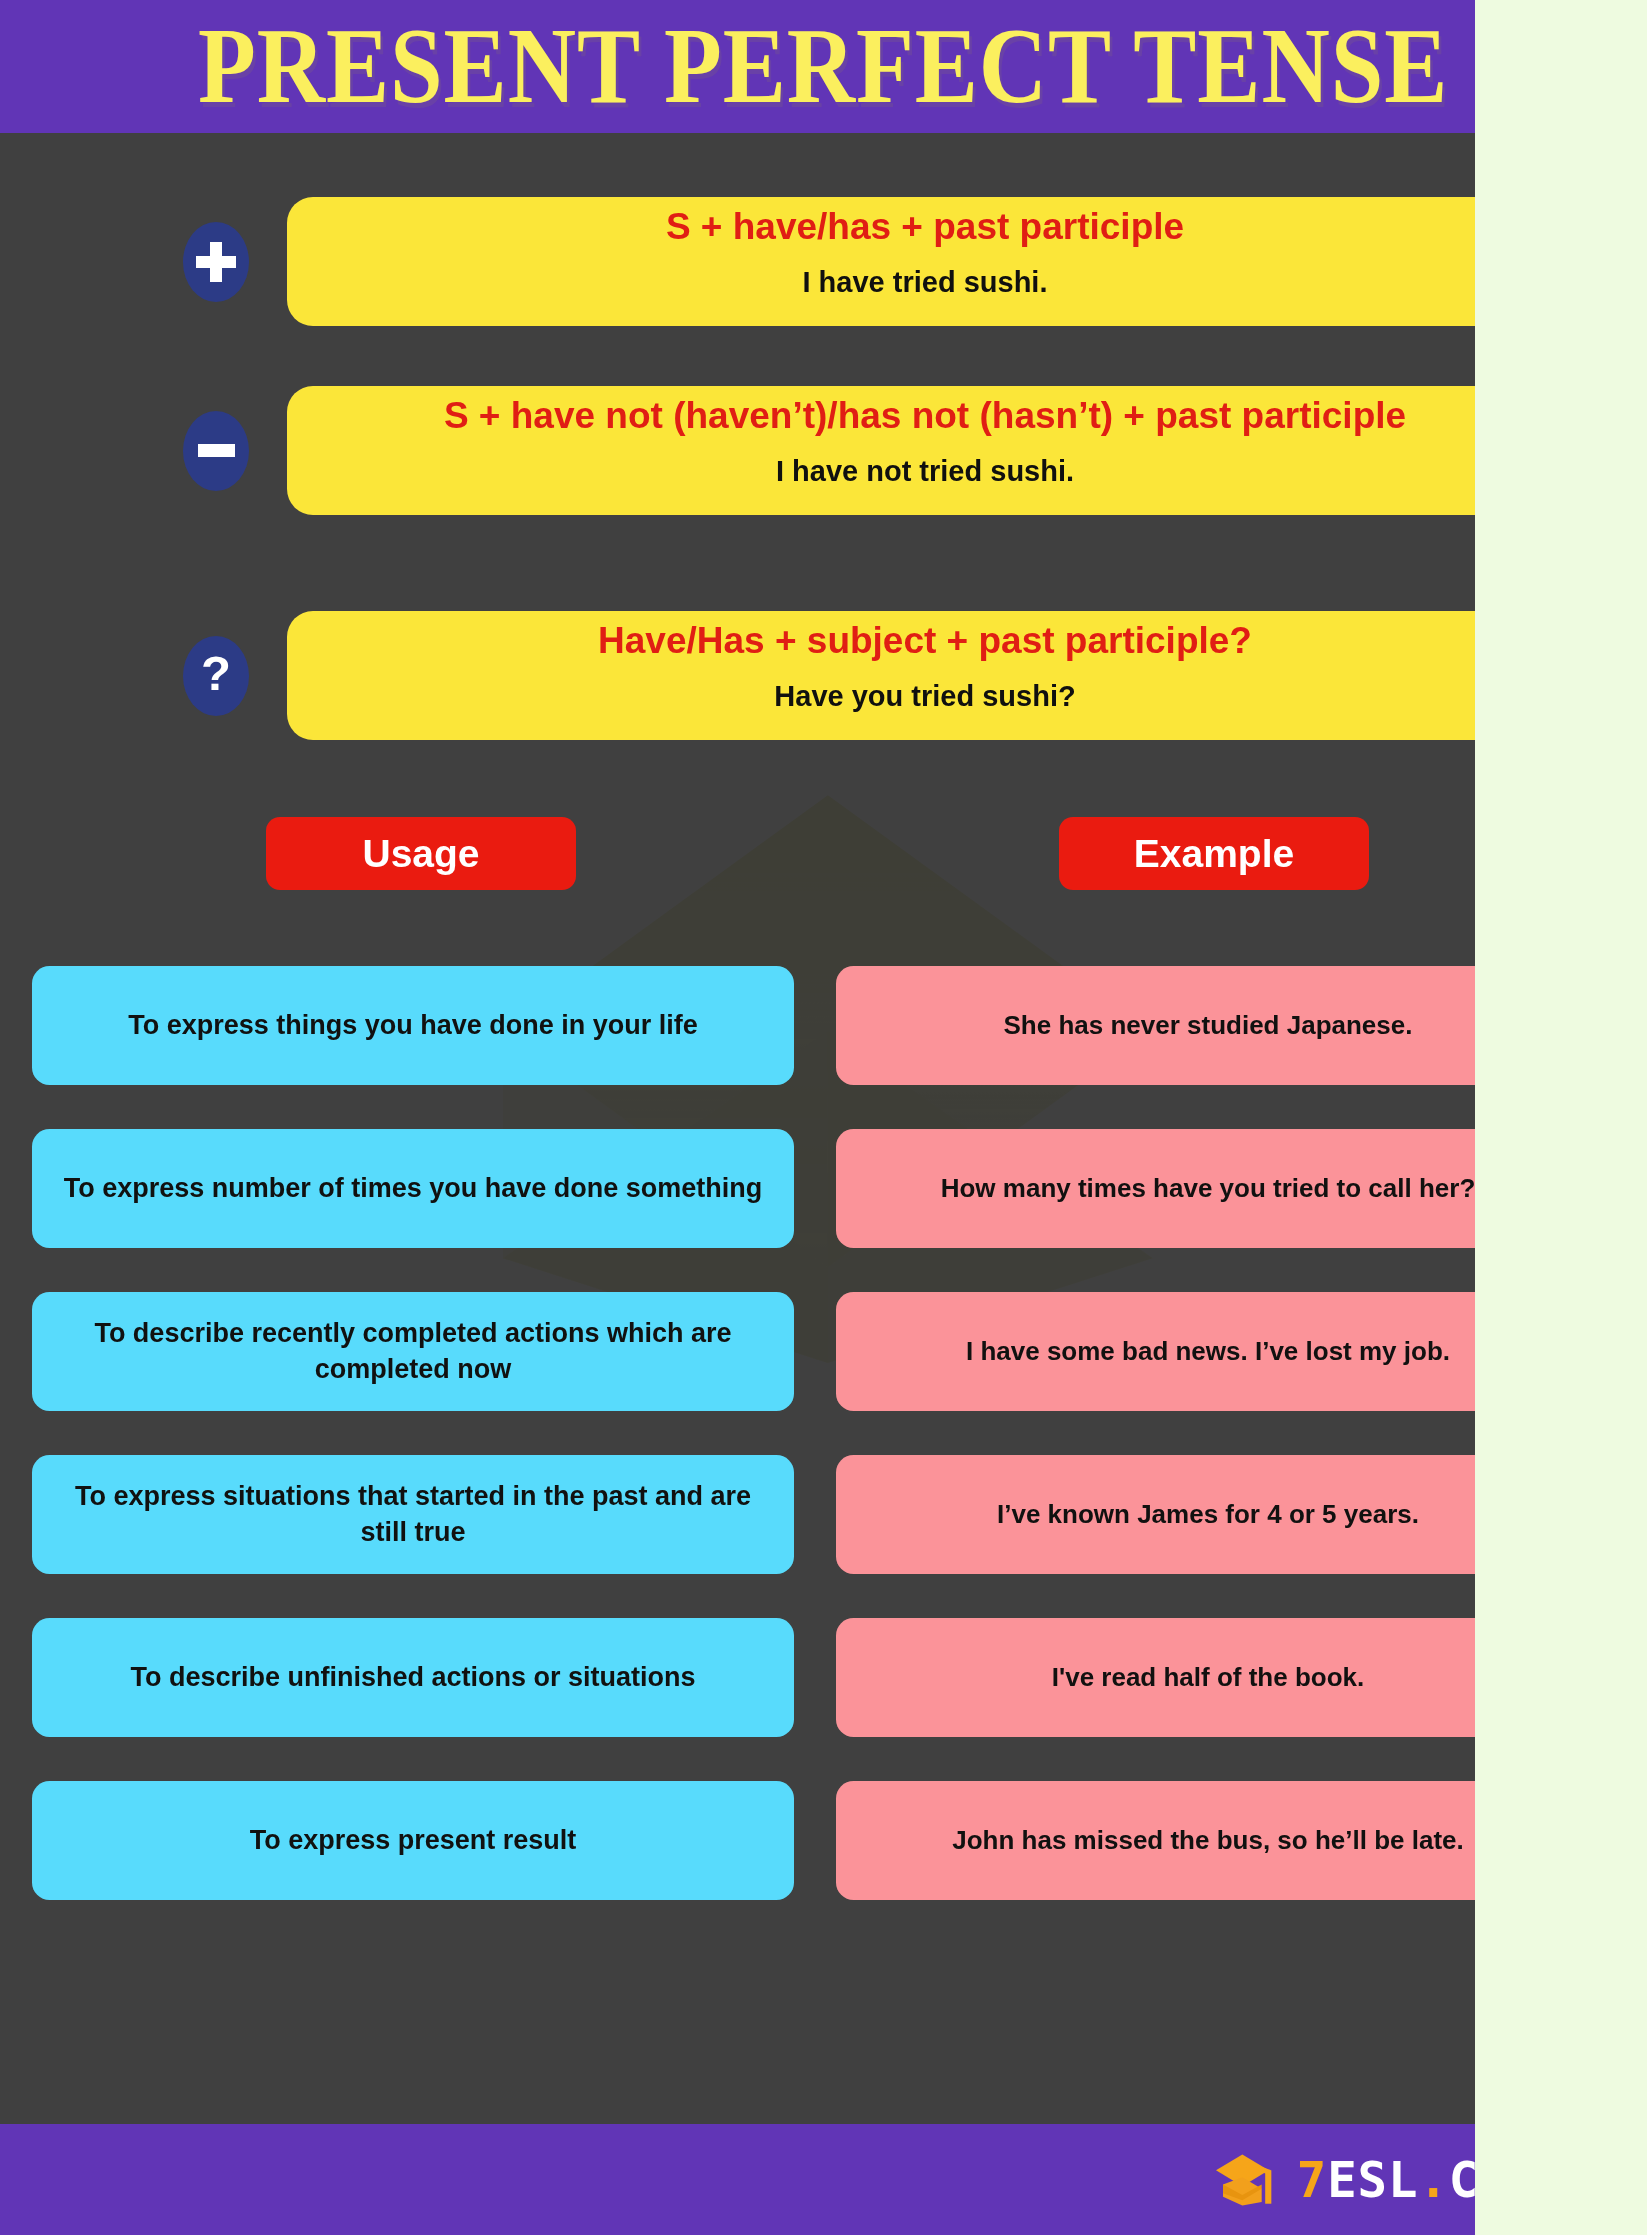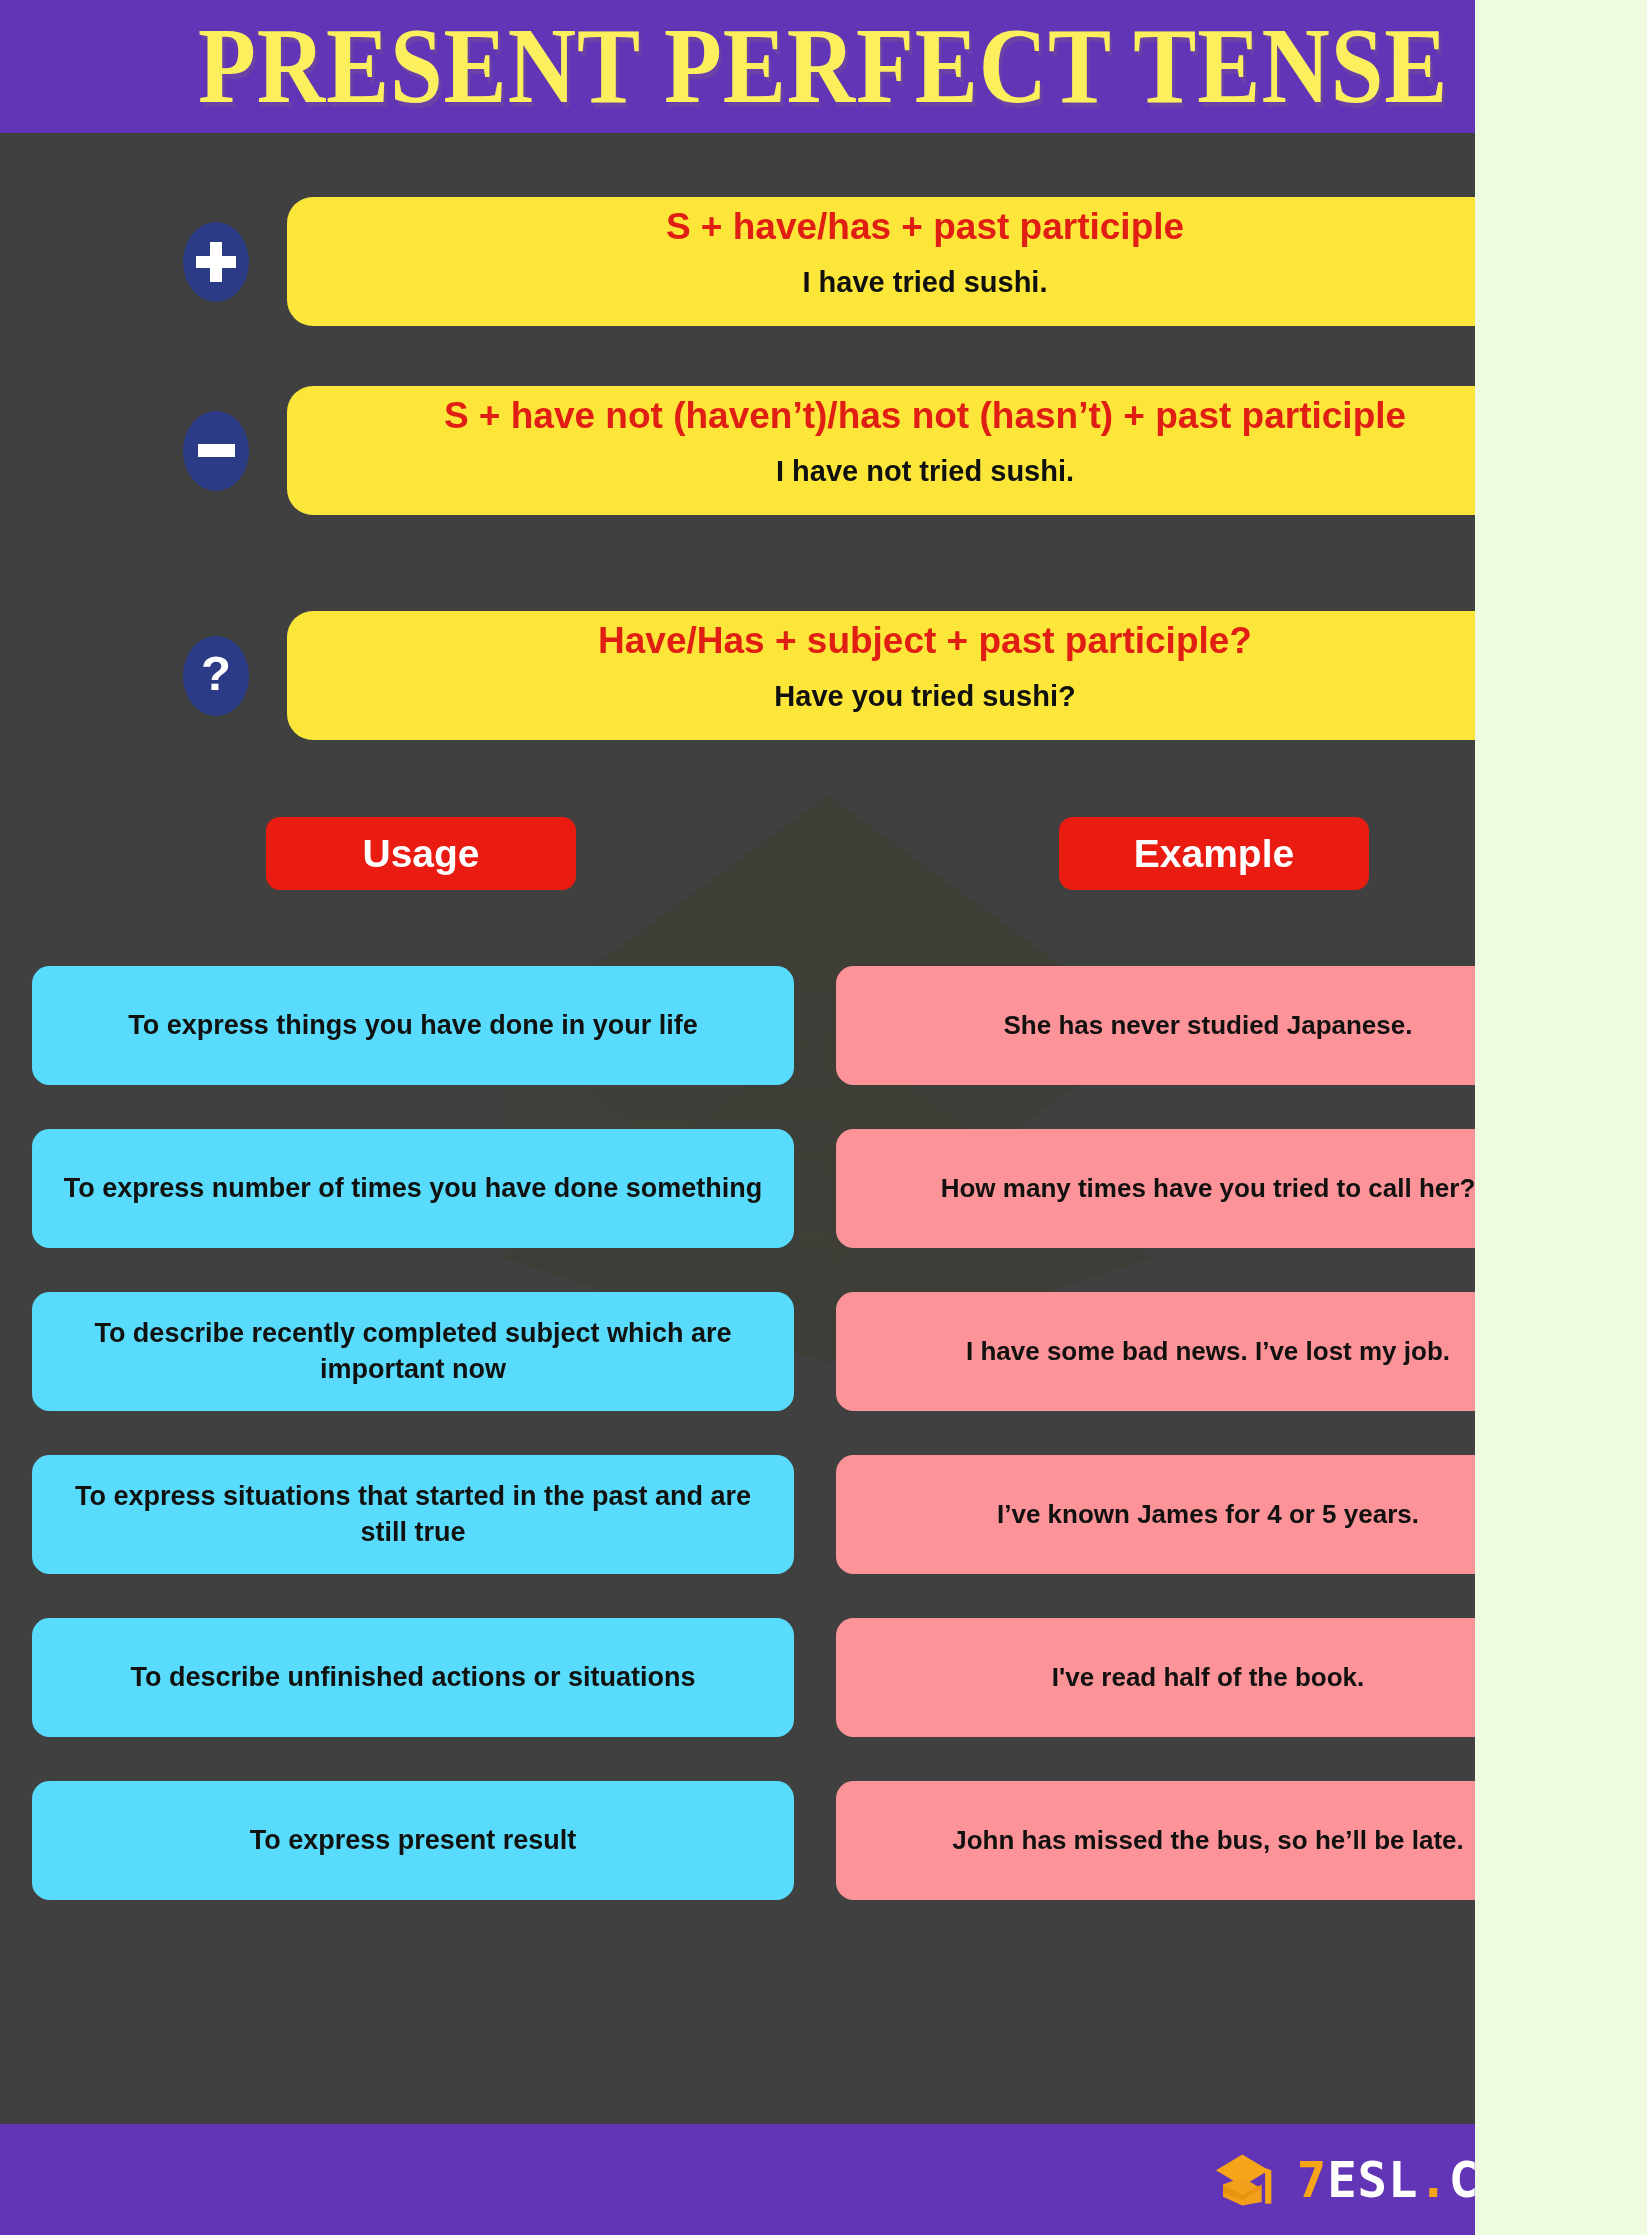--- a/index.html
+++ b/index.html
@@ -273,21 +273,21 @@
       <div class="cell cell-usage">To express things you have done in your life</div>
       <div class="cell cell-example">She has never studied Japanese.</div>
     </div>
 
     <div class="pair-row">
       <div class="cell cell-usage">To express number of times you have done something</div>
       <div class="cell cell-example">How many times have you tried to call her?</div>
     </div>
 
     <div class="pair-row">
-      <div class="cell cell-usage">To describe recently completed subject which are important now</div>
+      <div class="cell cell-usage">To describe recently completed actions which are completed now</div>
       <div class="cell cell-example">I have some bad news. I’ve lost my job.</div>
     </div>
 
     <div class="pair-row">
       <div class="cell cell-usage">To express situations that started in the past and are still true</div>
       <div class="cell cell-example">I’ve known James for 4 or 5 years.</div>
     </div>
 
     <div class="pair-row">
       <div class="cell cell-usage">To describe unfinished actions or situations</div>

